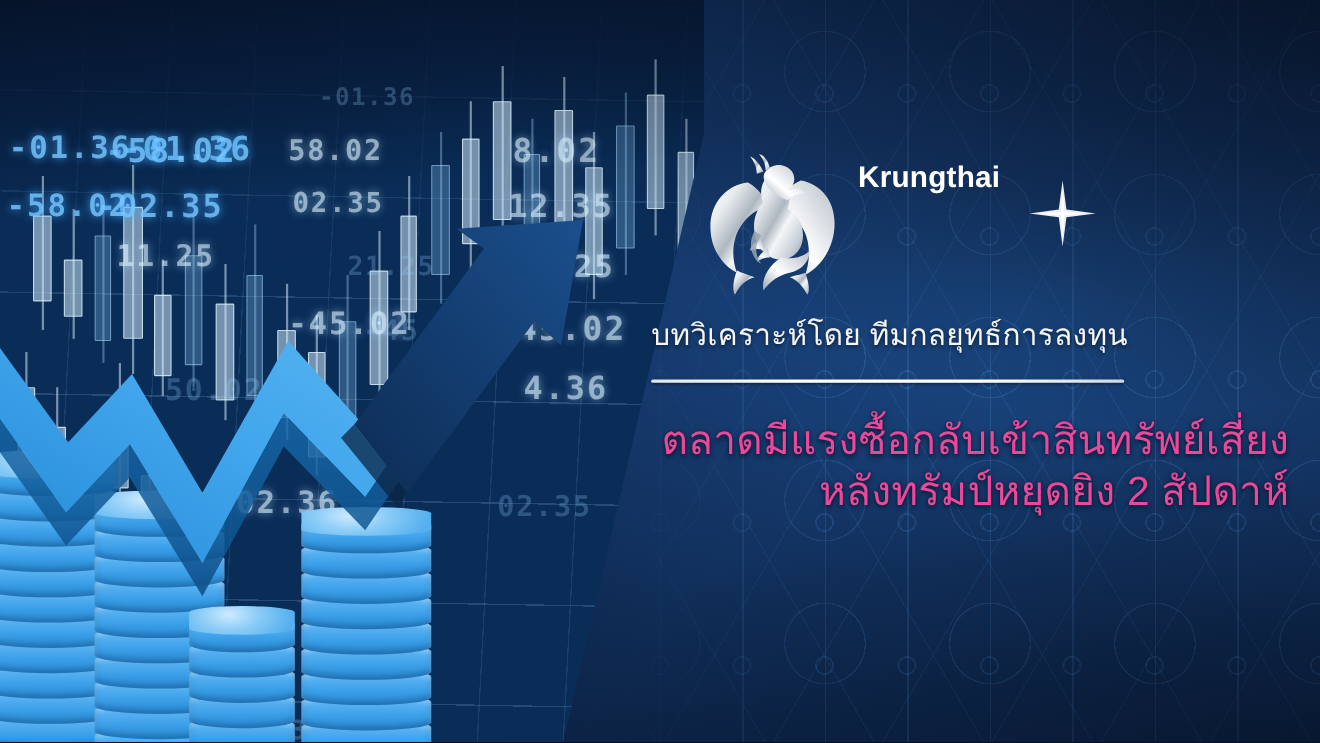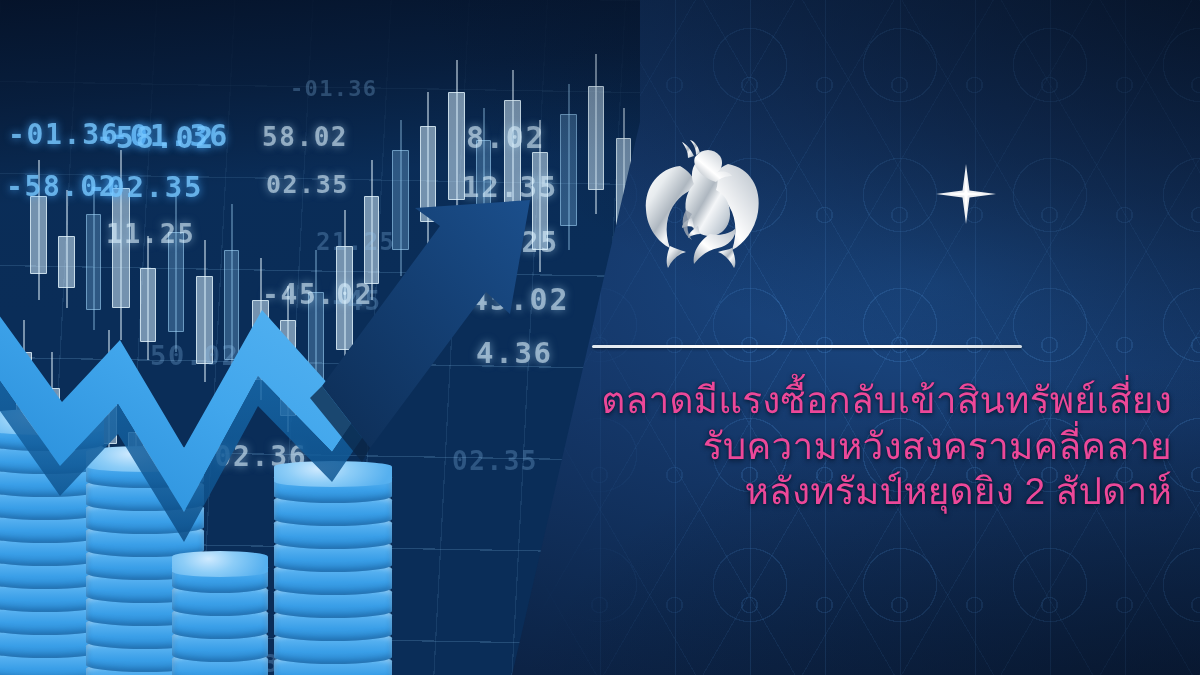--- a/index.html
+++ b/index.html
@@ -376,27 +376,28 @@
       <path d="M74 94 C62 102 56 114 58 124 C64 116 72 110 82 108
                C92 106 100 98 100 88 C94 94 84 96 74 94 Z" fill="url(#silv2)"></path>
       <path d="M34 106 C30 116 30 124 32 128 C36 120 42 114 50 112 C44 110 38 108 34 106 Z" fill="url(#silv)"></path>
       <path d="M96 108 C100 118 100 126 98 128 C94 120 88 114 82 112 C88 110 92 110 96 108 Z" fill="url(#silv)"></path>
 
       <path d="M56 78 C50 80 46 84 46 88 C50 86 54 86 58 87 Z" fill="url(#silv2)"></path>
       <path d="M62 86 C56 90 52 94 52 98 C56 95 60 94 64 94 Z" fill="url(#silv2)"></path>
 
       <path d="M50 70 C44 80 46 94 56 100 C50 92 50 82 56 74 Z" fill="#9aa5b1" opacity=".85"></path>
     </svg>
+    <div class="krungthai">Krungthai</div>
     <svg class="sparkle" viewBox="0 0 60 60">
       <path d="M30 0 L33.5 26.5 L60 30 L33.5 33.5 L30 60 L26.5 33.5 L0 30 L26.5 26.5 Z" fill="#ffffff" opacity=".92"></path>
       <path d="M30 8 L31.6 28.4 L52 30 L31.6 31.6 L30 52 L28.4 31.6 L8 30 L28.4 28.4 Z" fill="#ffffff"></path>
     </svg>
   </div>
 
+  <div class="subtitle">บทวิเคราะห์โดย ทีมกลยุทธ์การลงทุน</div>
   <div class="divider"></div>
 
   <div class="headline">
     <div class="hl-line">ตลาดมีแรงซื้อกลับเข้าสินทรัพย์เสี่ยง</div>
-    <div class="hl-line">รับความหวังสงครามคลี่คลาย</div>
     <div class="hl-line">หลังทรัมป์หยุดยิง 2 สัปดาห์</div>
   </div>
 
 </div>
 
 </body></html>

